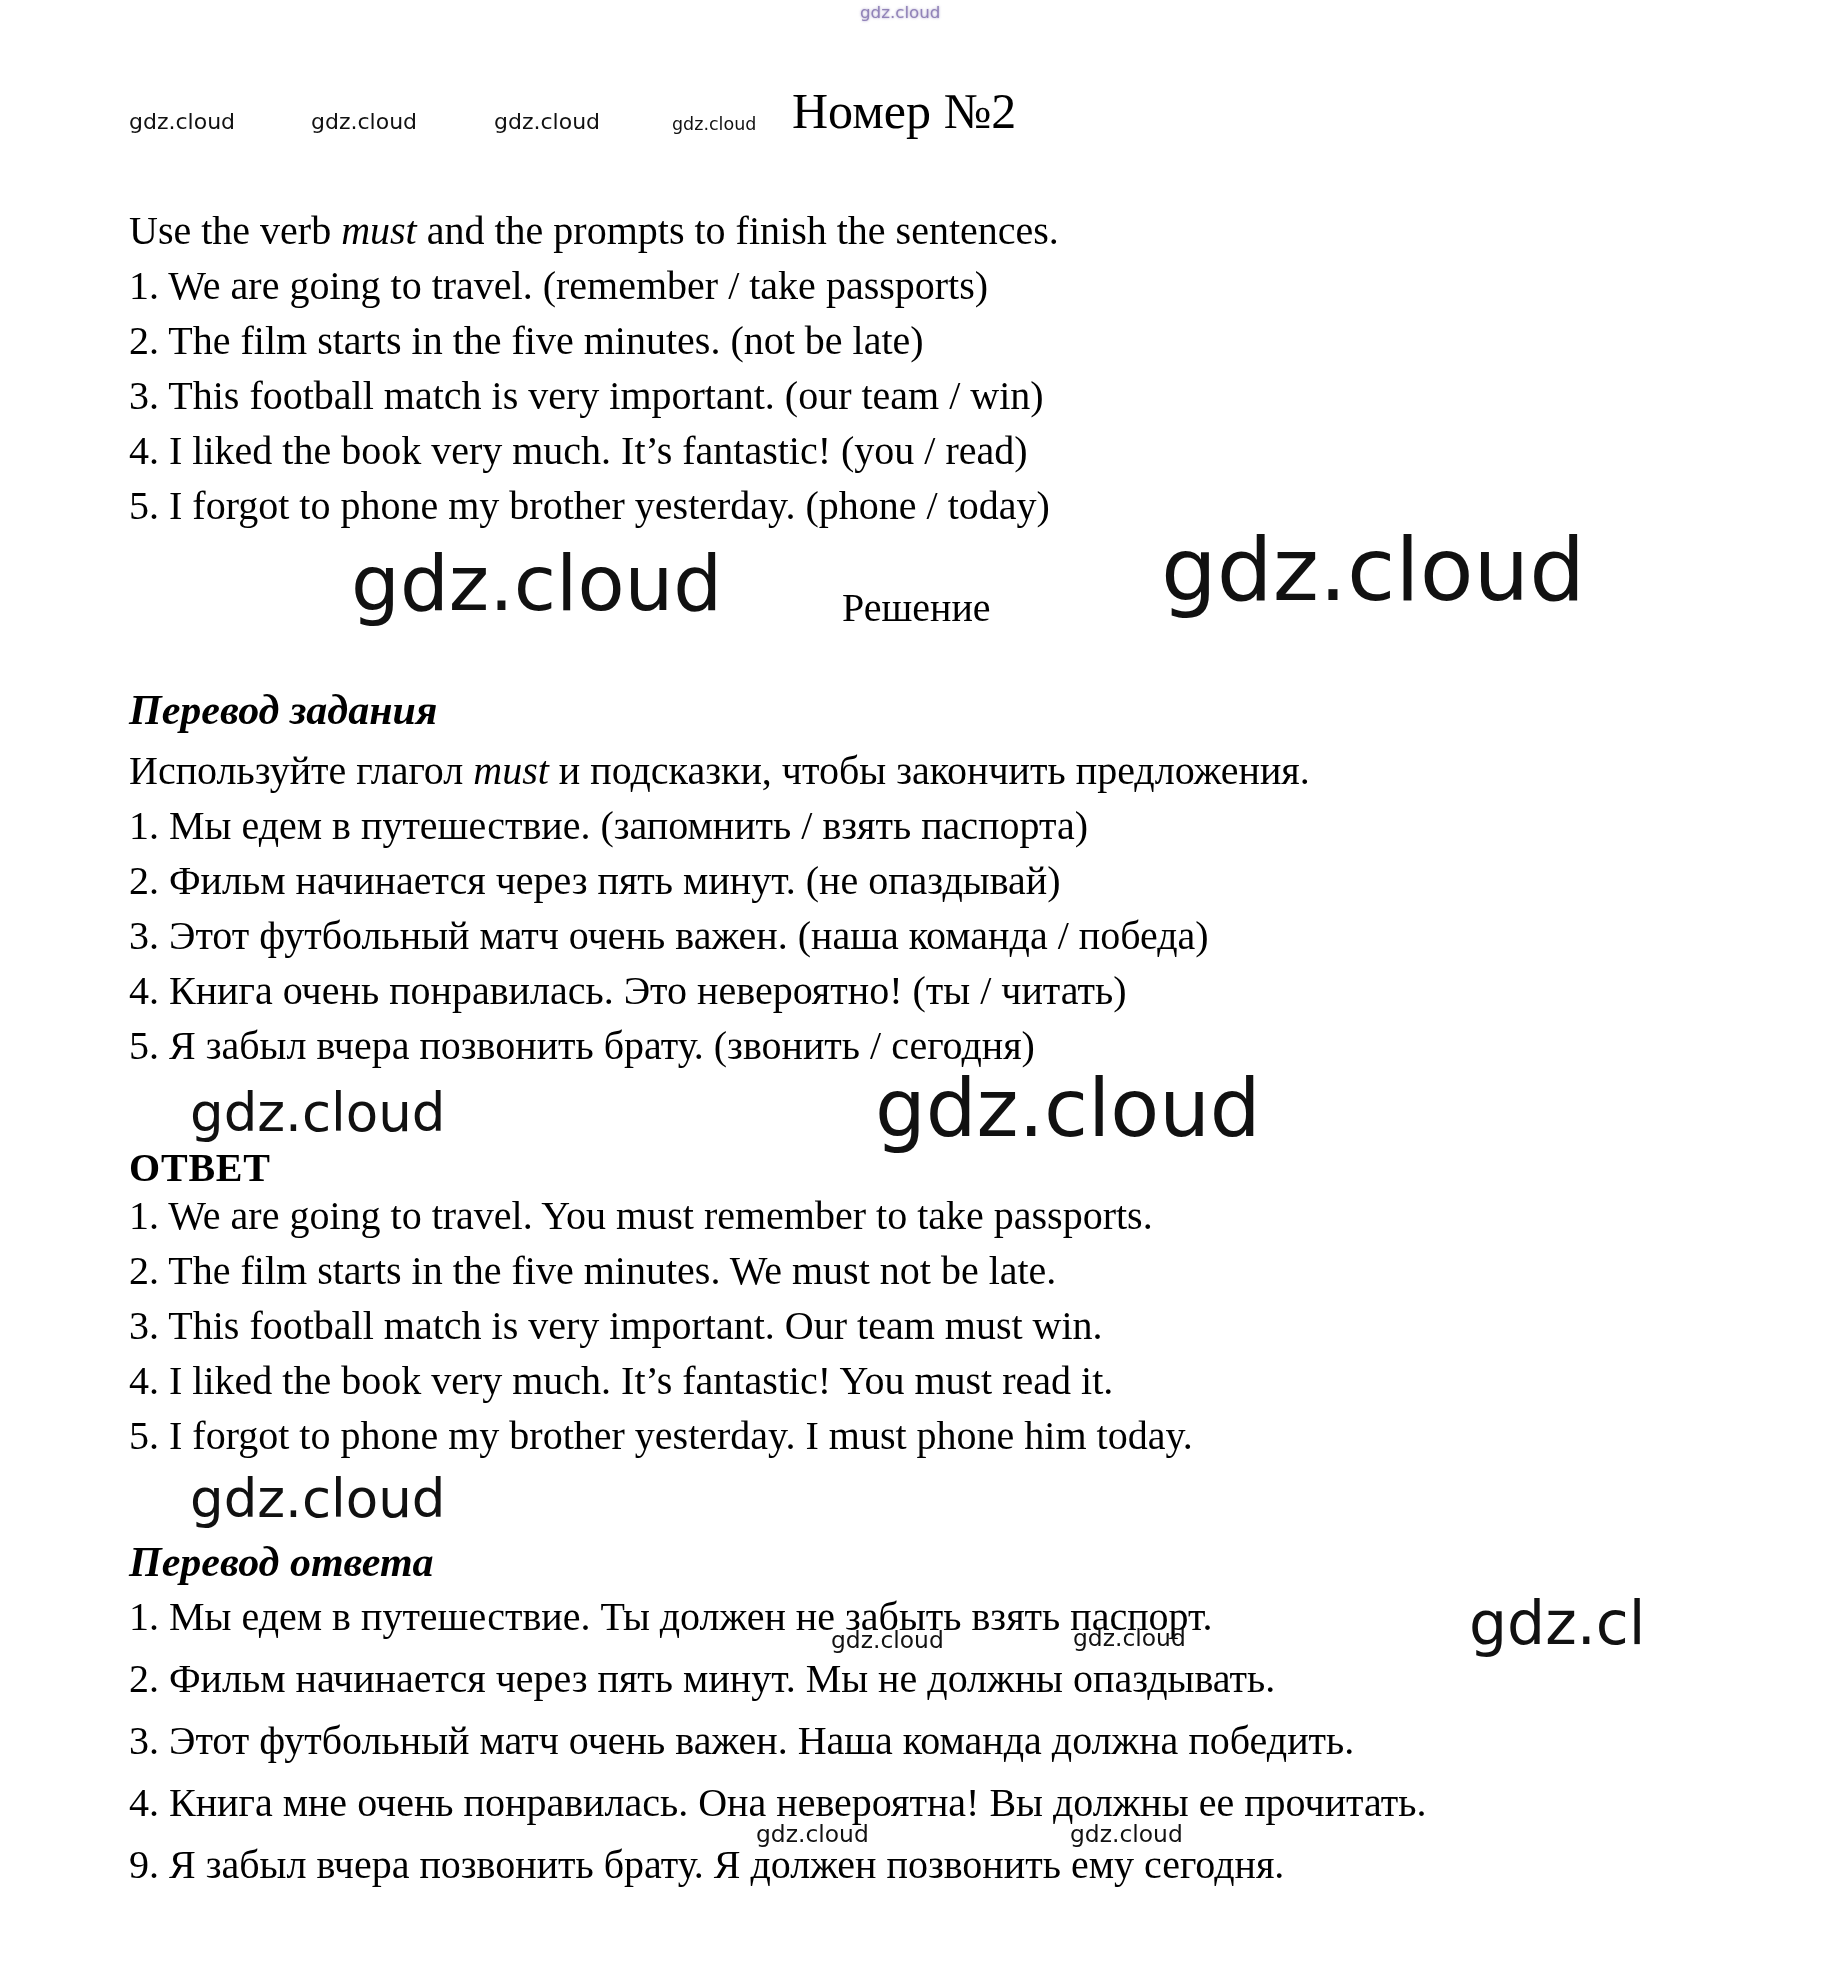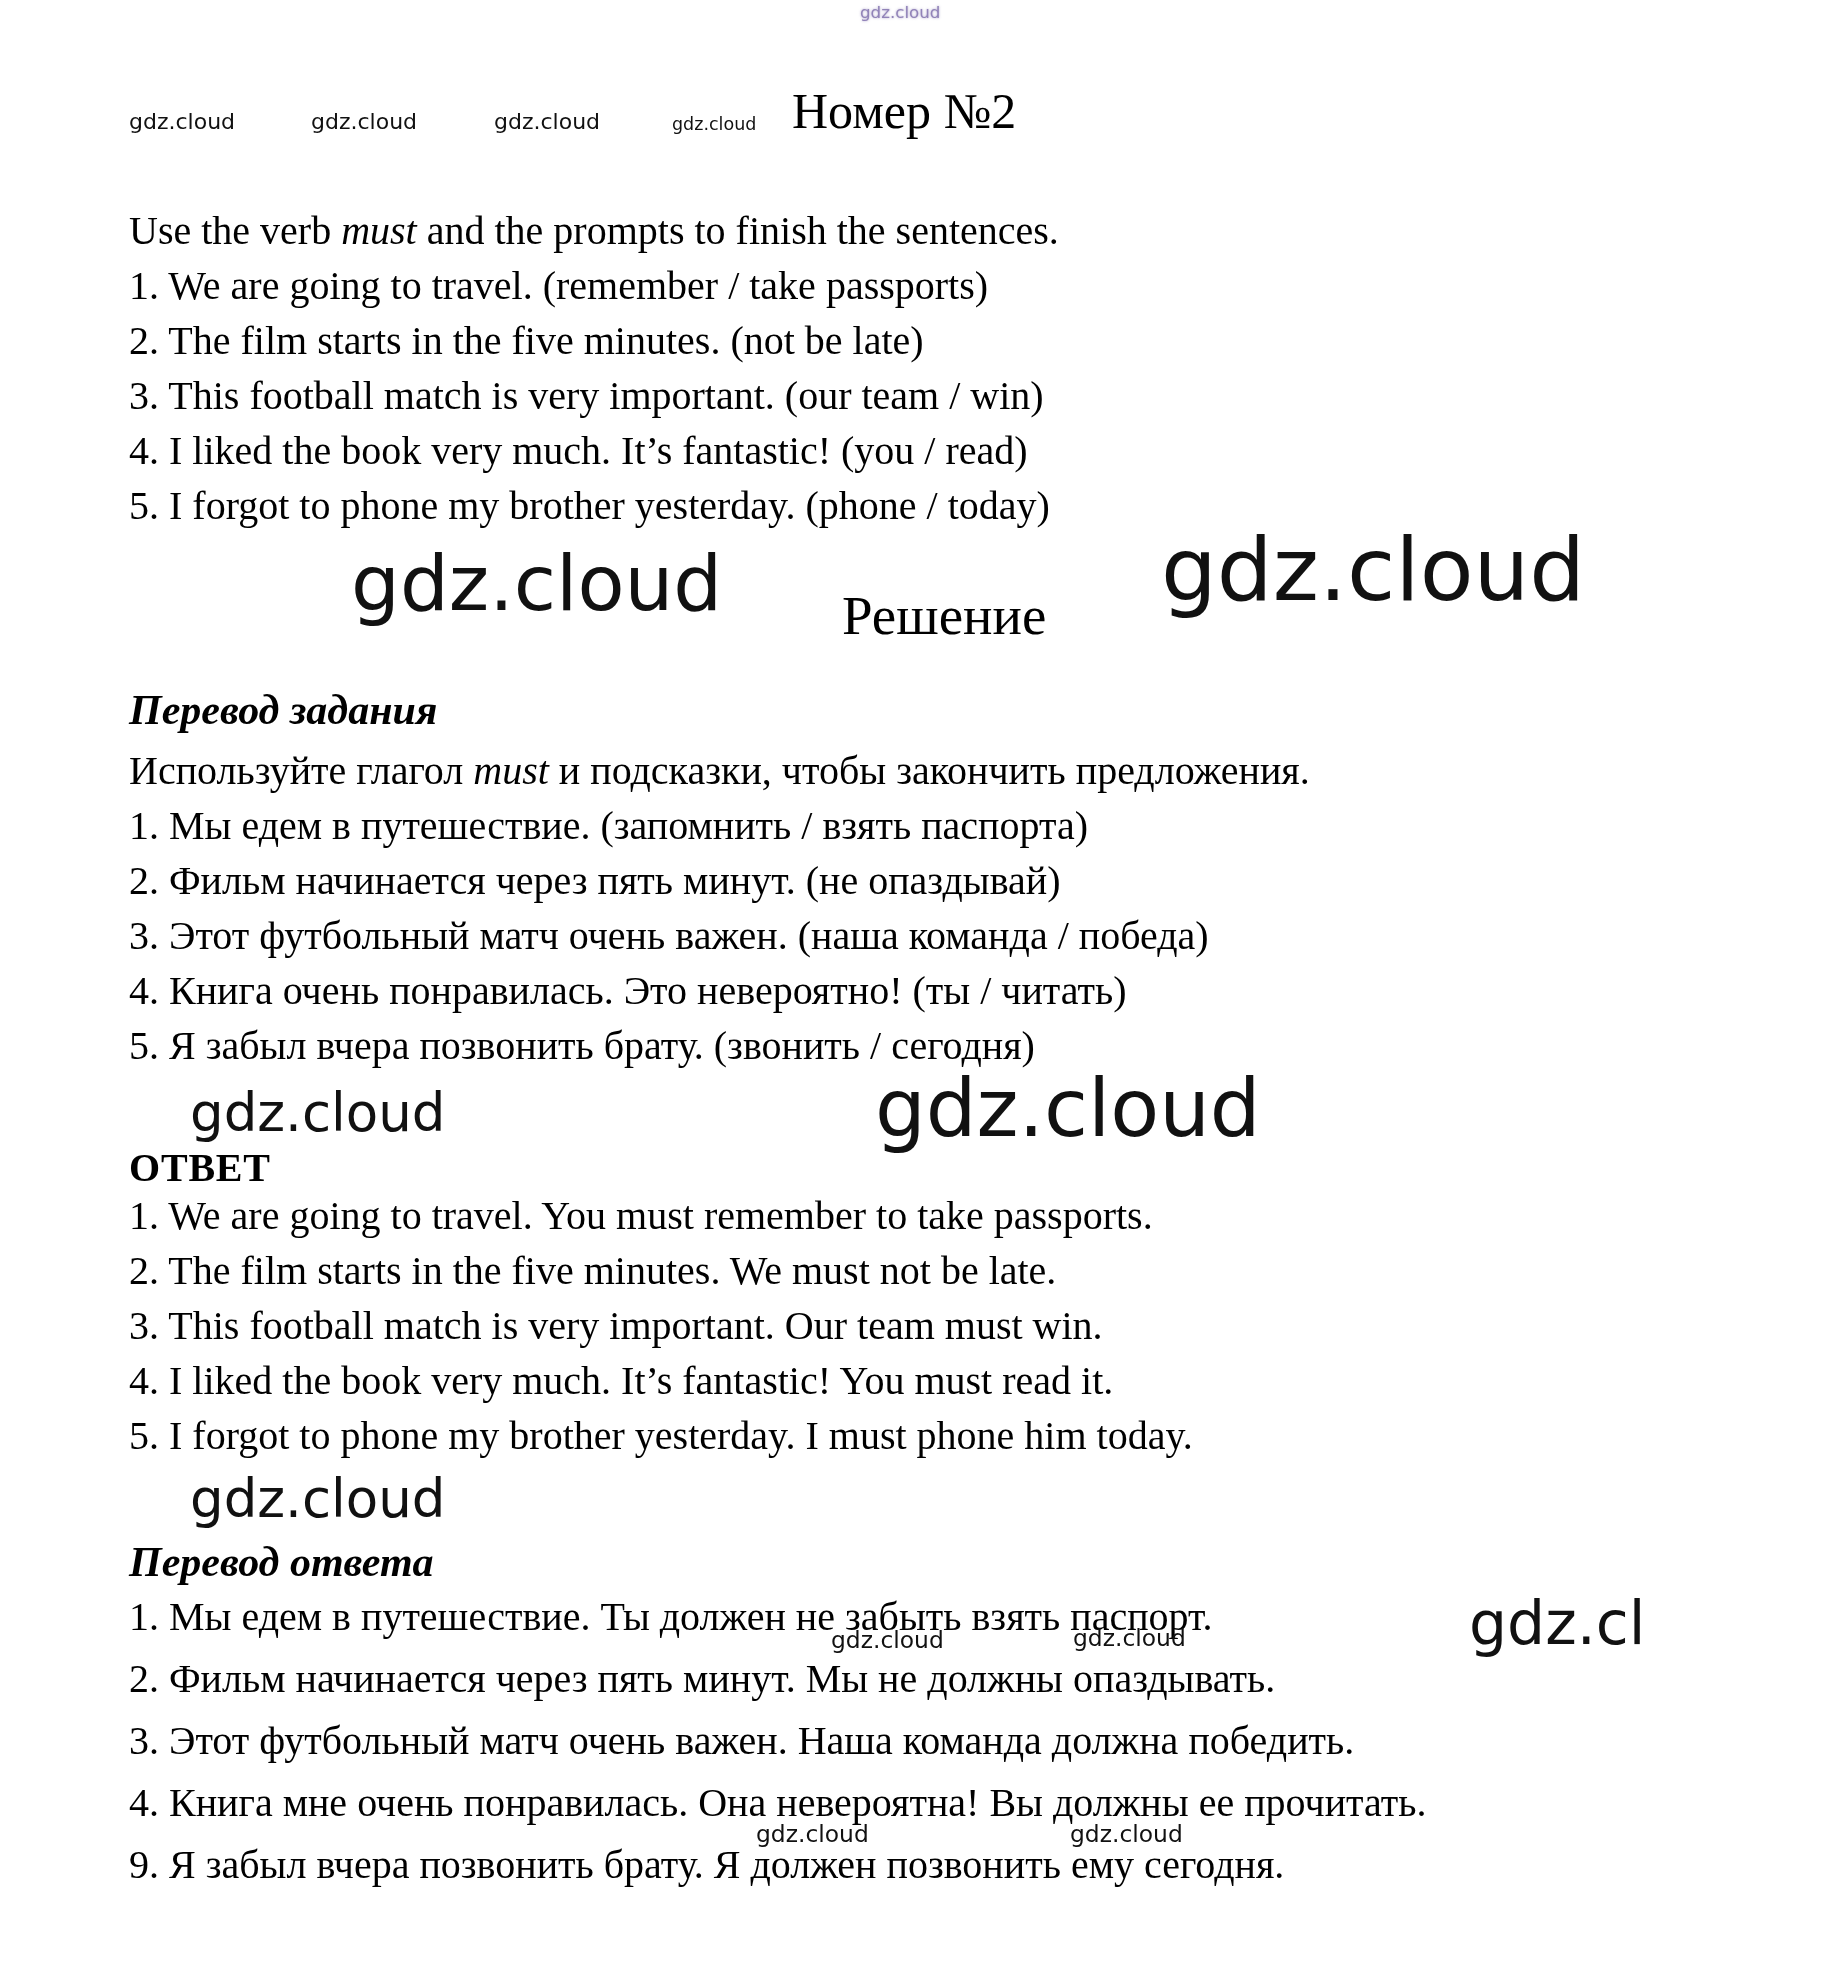--- a/index.html
+++ b/index.html
@@ -43,21 +43,21 @@
     margin: 0;
     font-size: 50px;
     font-weight: normal;
     font-family: "Liberation Serif", serif;
   }
   .task-en { top: 188px; margin-top: 15px; }
   .wm-big-left  { left: 351px;  top: 539px; font-size: 77px; }
   .solution-label {
     position: absolute;
     left: 842px; top: 584px;
-    font-size: 55px;
+    font-size: 40px;
     font-family: "Liberation Serif", serif;
   }
   .wm-big-right { left: 1161px; top: 518px; font-size: 88px; }
   .subheading {
     position: absolute;
     left: 129px;
     margin: 0;
     font-size: 42px;
     font-weight: bold;
     font-style: italic;

